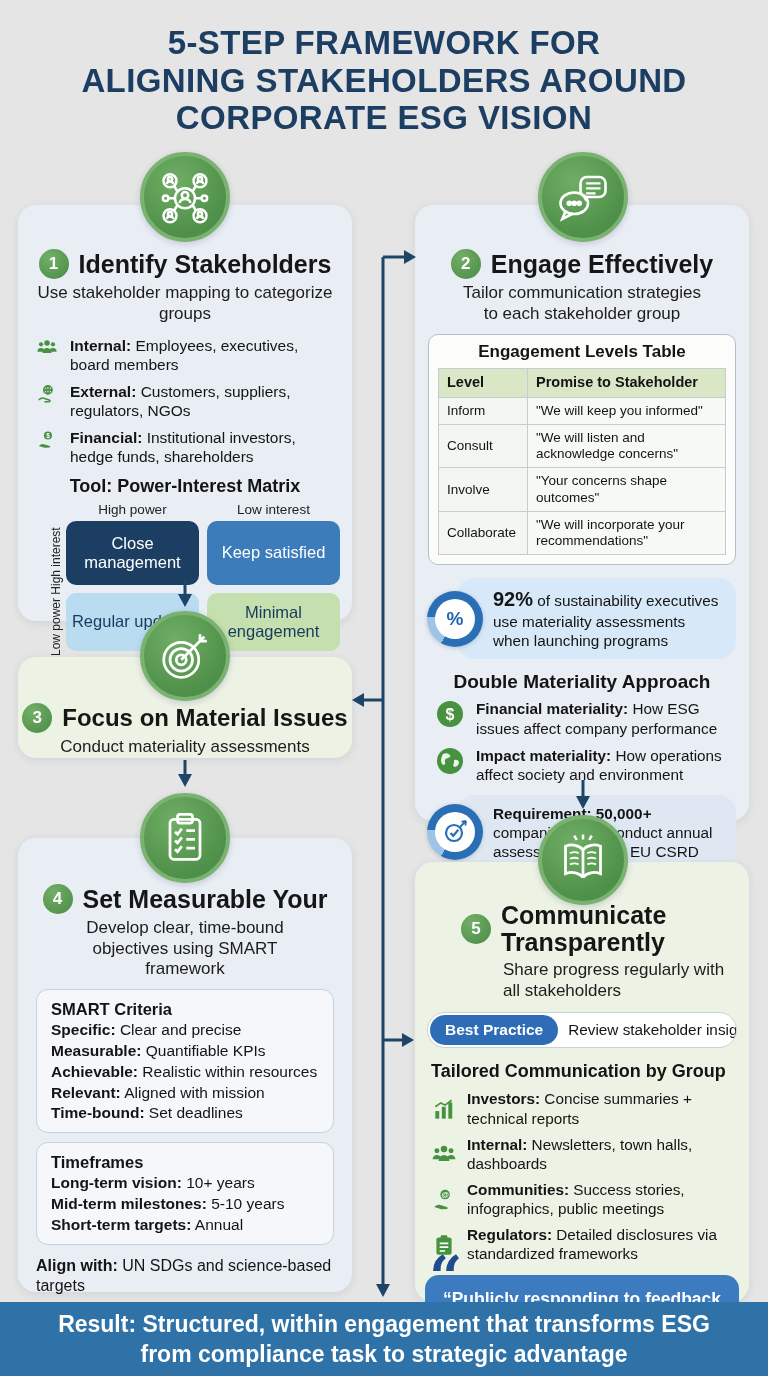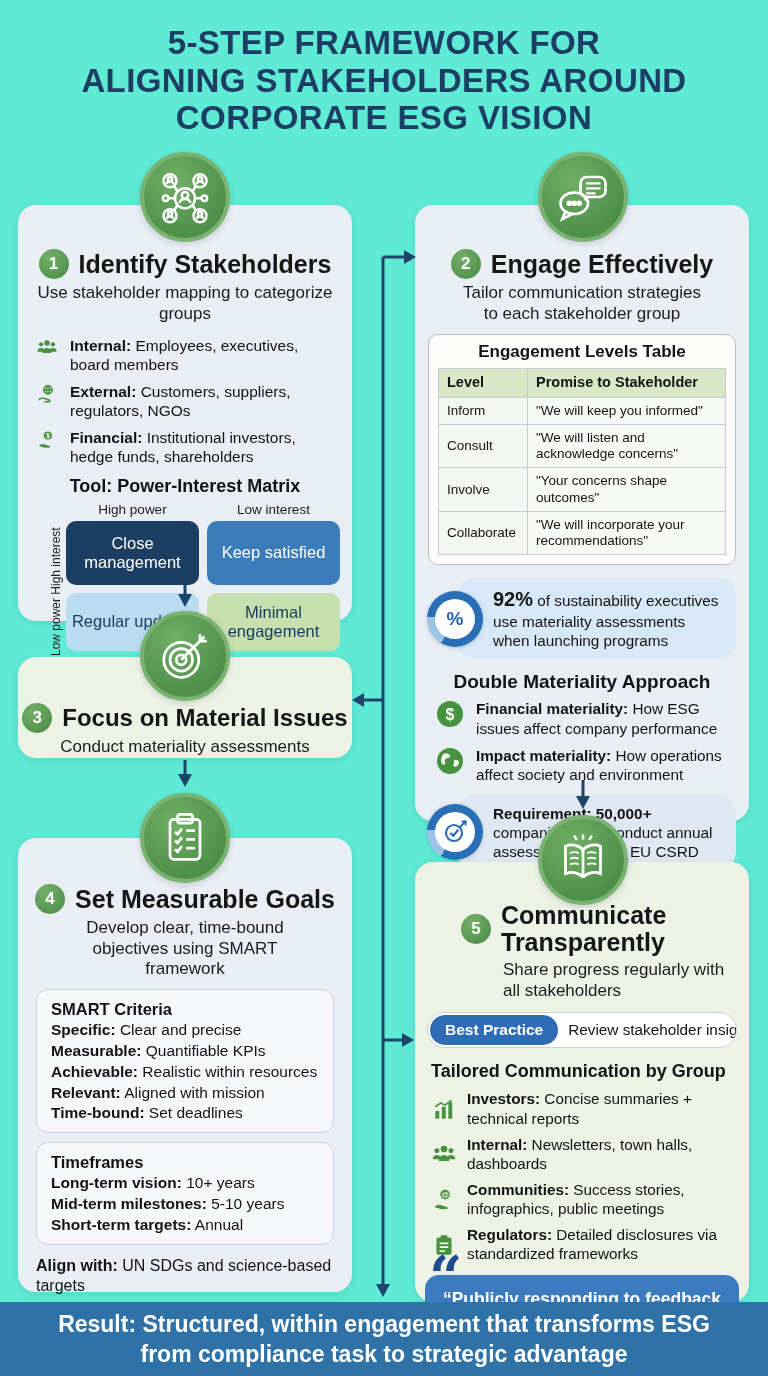--- a/index.html
+++ b/index.html
@@ -1,16 +1,16 @@
 <!DOCTYPE html>
 <html><head>
 <meta charset="utf-8">
 <style>
   html,body{margin:0;padding:0;background:#fff;font-family:"Liberation Sans",sans-serif;color:#141414;}
-  .page{position:relative;width:768px;height:1376px;background:#5eead4;overflow:hidden;}
+  .page{position:relative;width:768px;height:1376px;background:#e5e5e5;overflow:hidden;}
 
   .title{position:absolute;top:24px;left:0;width:100%;text-align:center;
          font-weight:800;font-size:33px;line-height:1.14;color:#1d3e63;letter-spacing:.4px;}
   .title span{display:block;}
 
   .overlay{position:absolute;left:0;top:0;z-index:4;pointer-events:none;}
   .overlay path{stroke:#1d4569;stroke-width:3;fill:none;}
   .overlay polygon{fill:#1d4569;}
 
   .card{position:absolute;border-radius:18px;box-shadow:0 2px 8px rgba(25,45,75,.10);z-index:2;}
@@ -320,21 +320,21 @@
       <rect x="18" y="5" width="12" height="7" rx="2"></rect>
       <path d="M16,19 l2,2 3.5,-4.5 M25,18 H32"></path>
         <path d="M16,26 l2,2 3.5,-4.5 M25,25 H32"></path>
         <path d="M16,33 l2,2 3.5,-4.5 M25,32 H32"></path>
     </svg>
   </div>
 
   <div class="card blue pt46" style="left:18px;top:838px;width:334px;height:408px;">
     <div class="steptitle">
       <span class="badge">4</span>
-      <span>Set Measurable Goals</span>
+      <span>Set Measurable Your</span>
     </div>
     <div class="subtitle" style="margin:4px 55px 0;">Develop clear, time-bound objectives using SMART framework</div>
     <div class="innerbox">
       <div class="h">SMART Criteria</div>
       <div><b>Specific:</b><span> Clear and precise</span></div>
       <div><b>Measurable:</b><span> Quantifiable KPIs</span></div>
       <div><b>Achievable:</b><span> Realistic within resources</span></div>
       <div><b>Relevant:</b><span> Aligned with mission</span></div>
       <div><b>Time-bound:</b><span> Set deadlines</span></div>
     </div>

